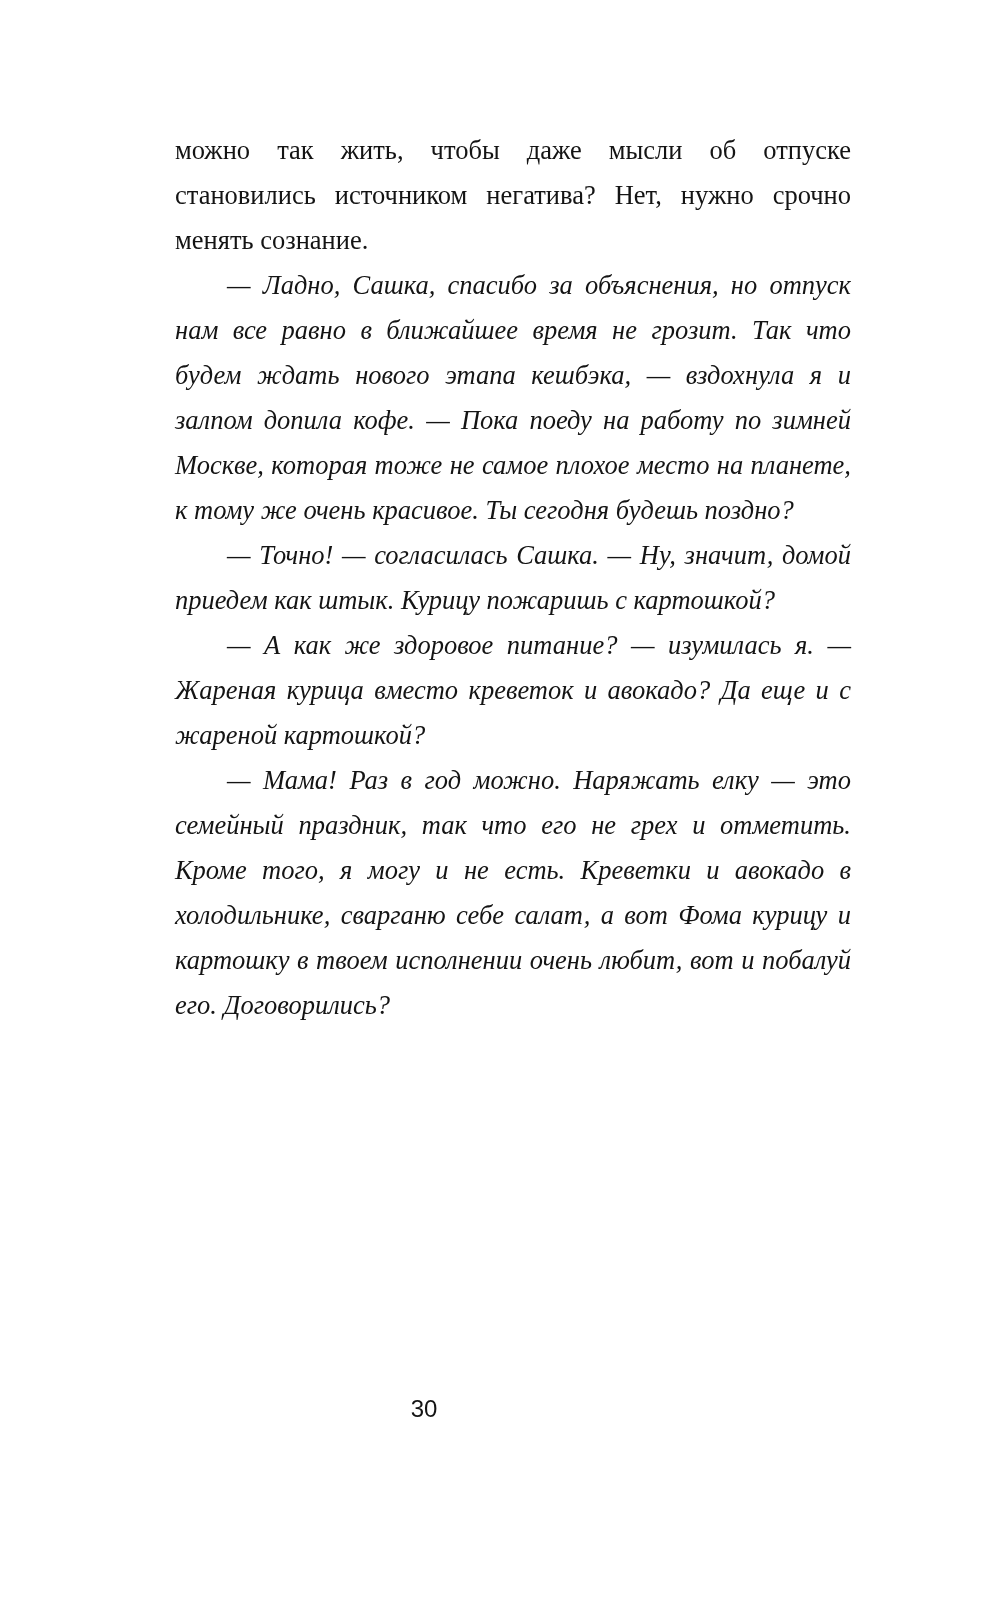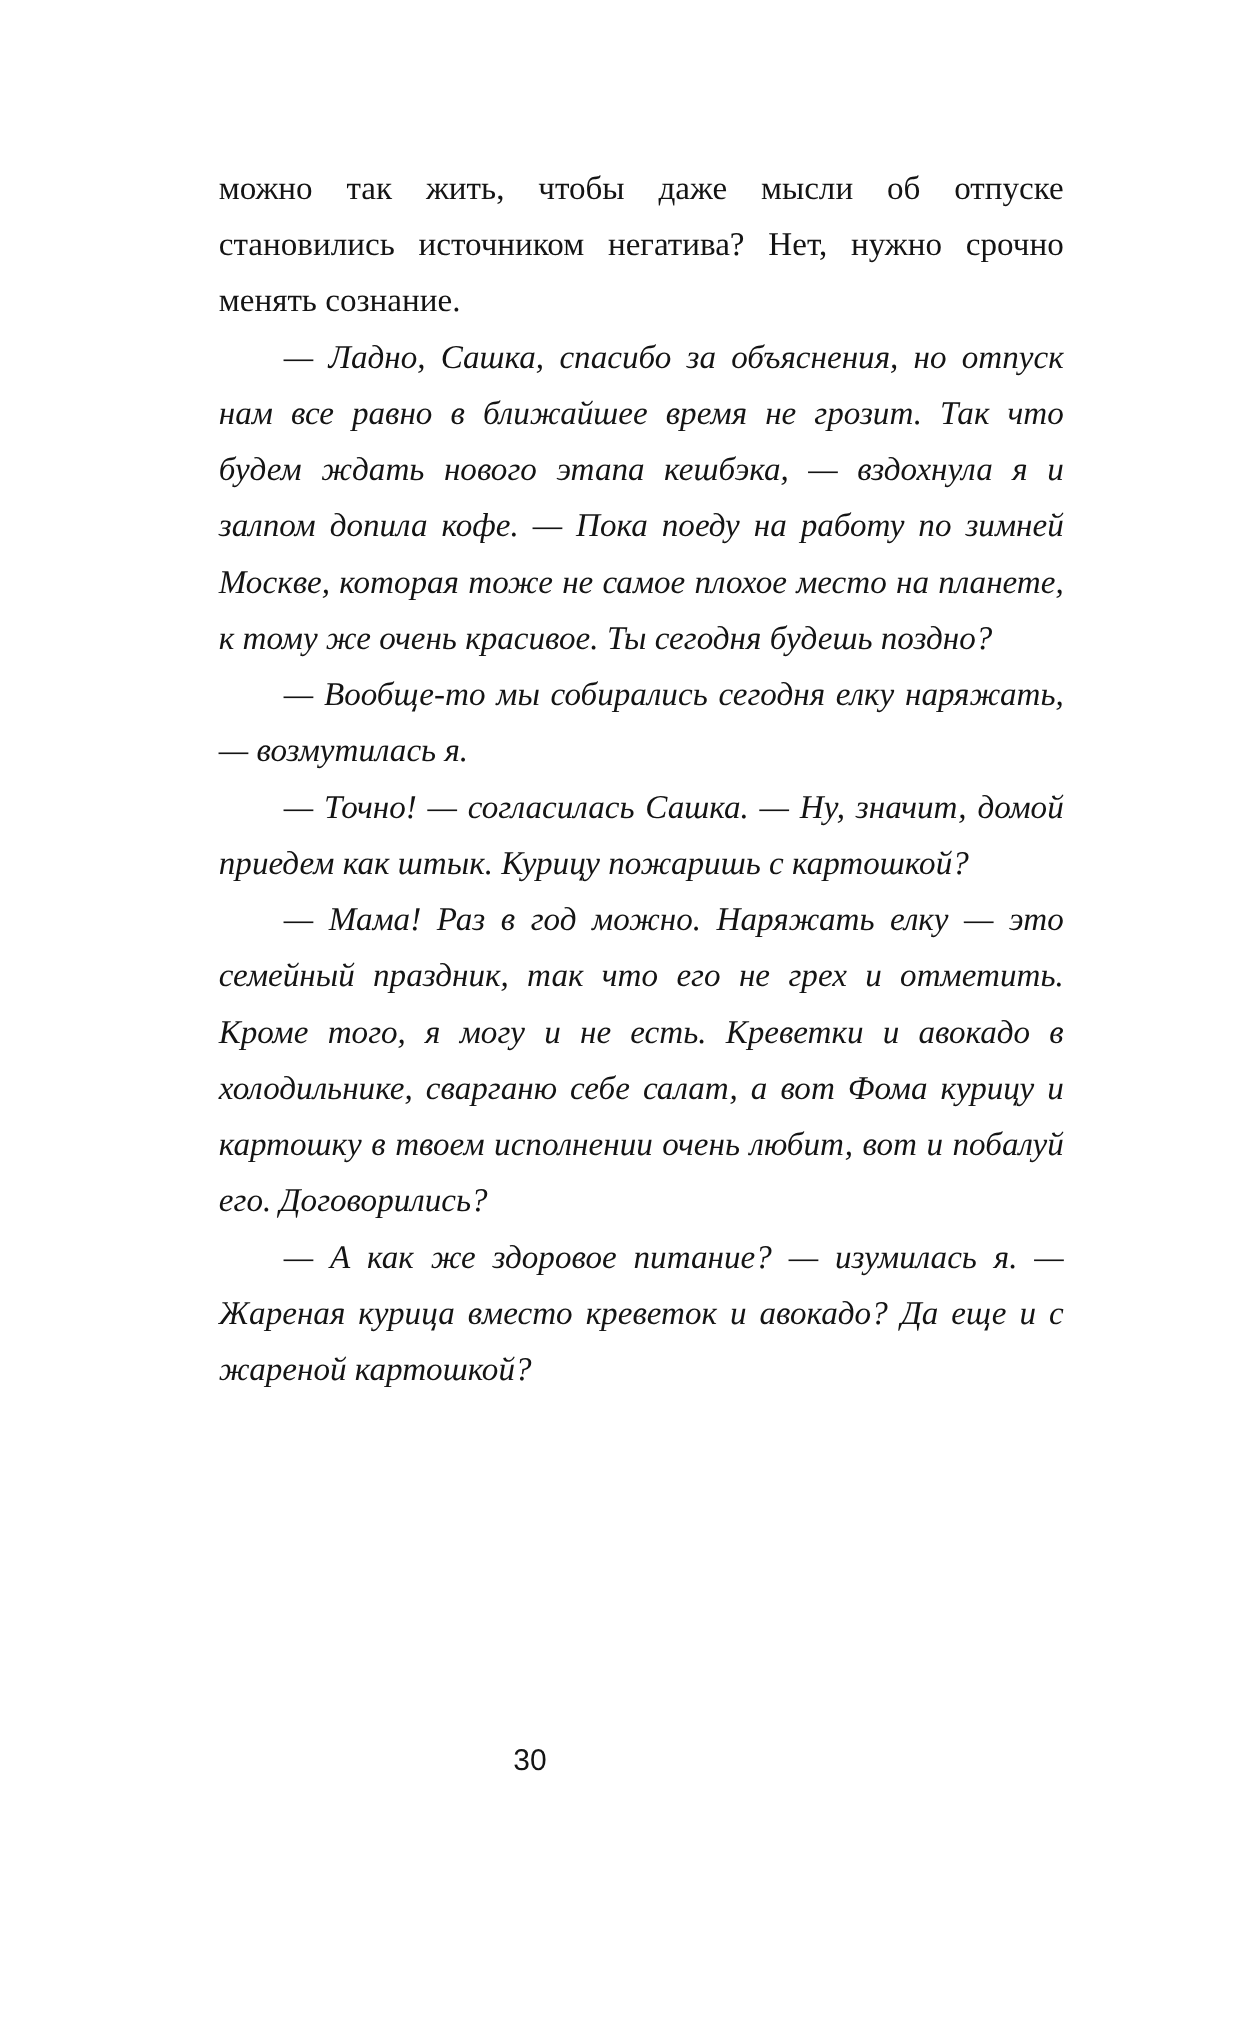--- a/index.html
+++ b/index.html
@@ -56,21 +56,20 @@
   }
 </style>
 </head>
 <body>
 
 <div class="page">
 
   <div class="text-column">
     <p class="para noindent">можно так жить, чтобы даже мысли об отпуске становились источником негатива? Нет, нужно срочно менять сознание.</p>
     <p class="para indent">— Ладно, Сашка, спасибо за объяснения, но отпуск нам все равно в ближайшее время не грозит. Так что будем ждать нового этапа кешбэка, — вздохнула я и залпом допила кофе. — Пока поеду на работу по зимней Москве, которая тоже не самое плохое место на планете, к тому же очень красивое. Ты сегодня будешь поздно?</p>
-    <p class="para indent">— Вообще-то мы собирались сегодня елку наряжать, — возмутилась я.</p>
     <p class="para indent">— Точно! — согласилась Сашка. — Ну, значит, домой приедем как штык. Курицу пожаришь с картошкой?</p>
+    <p class="para indent">— А как же здоровое питание? — изумилась я. — Жареная курица вместо креветок и авокадо? Да еще и с жареной картошкой?</p>
     <p class="para indent">— Мама! Раз в год можно. Наряжать елку — это семейный праздник, так что его не грех и отметить. Кроме того, я могу и не есть. Креветки и авокадо в холодильнике, сварганю себе салат, а вот Фома курицу и картошку в твоем исполнении очень любит, вот и побалуй его. Договорились?</p>
-    <p class="para indent">— А как же здоровое питание? — изумилась я. — Жареная курица вместо креветок и авокадо? Да еще и с жареной картошкой?</p>
   </div>
 
   <div class="page-number">30</div>
 
 </div>
 
 </body></html>

